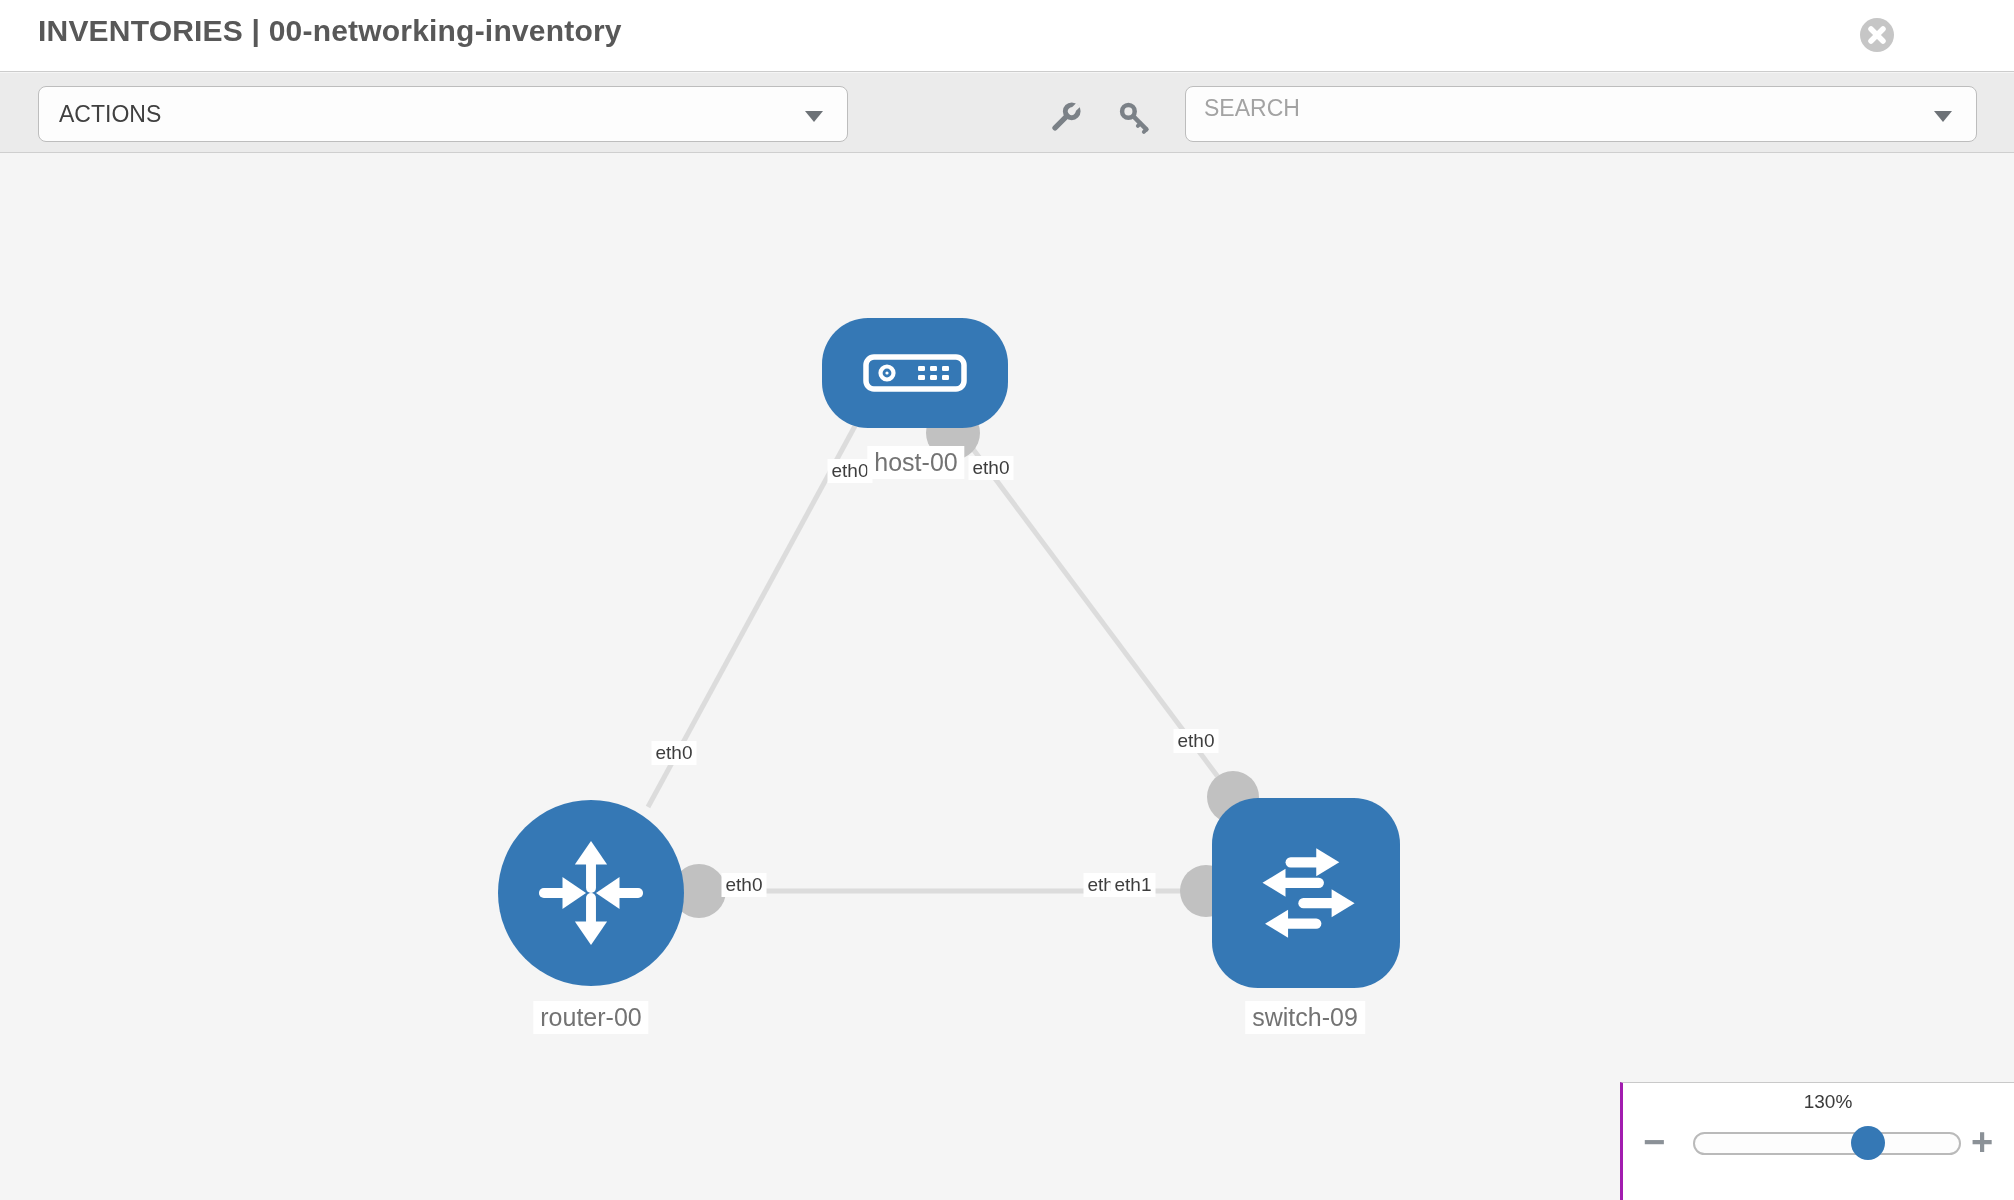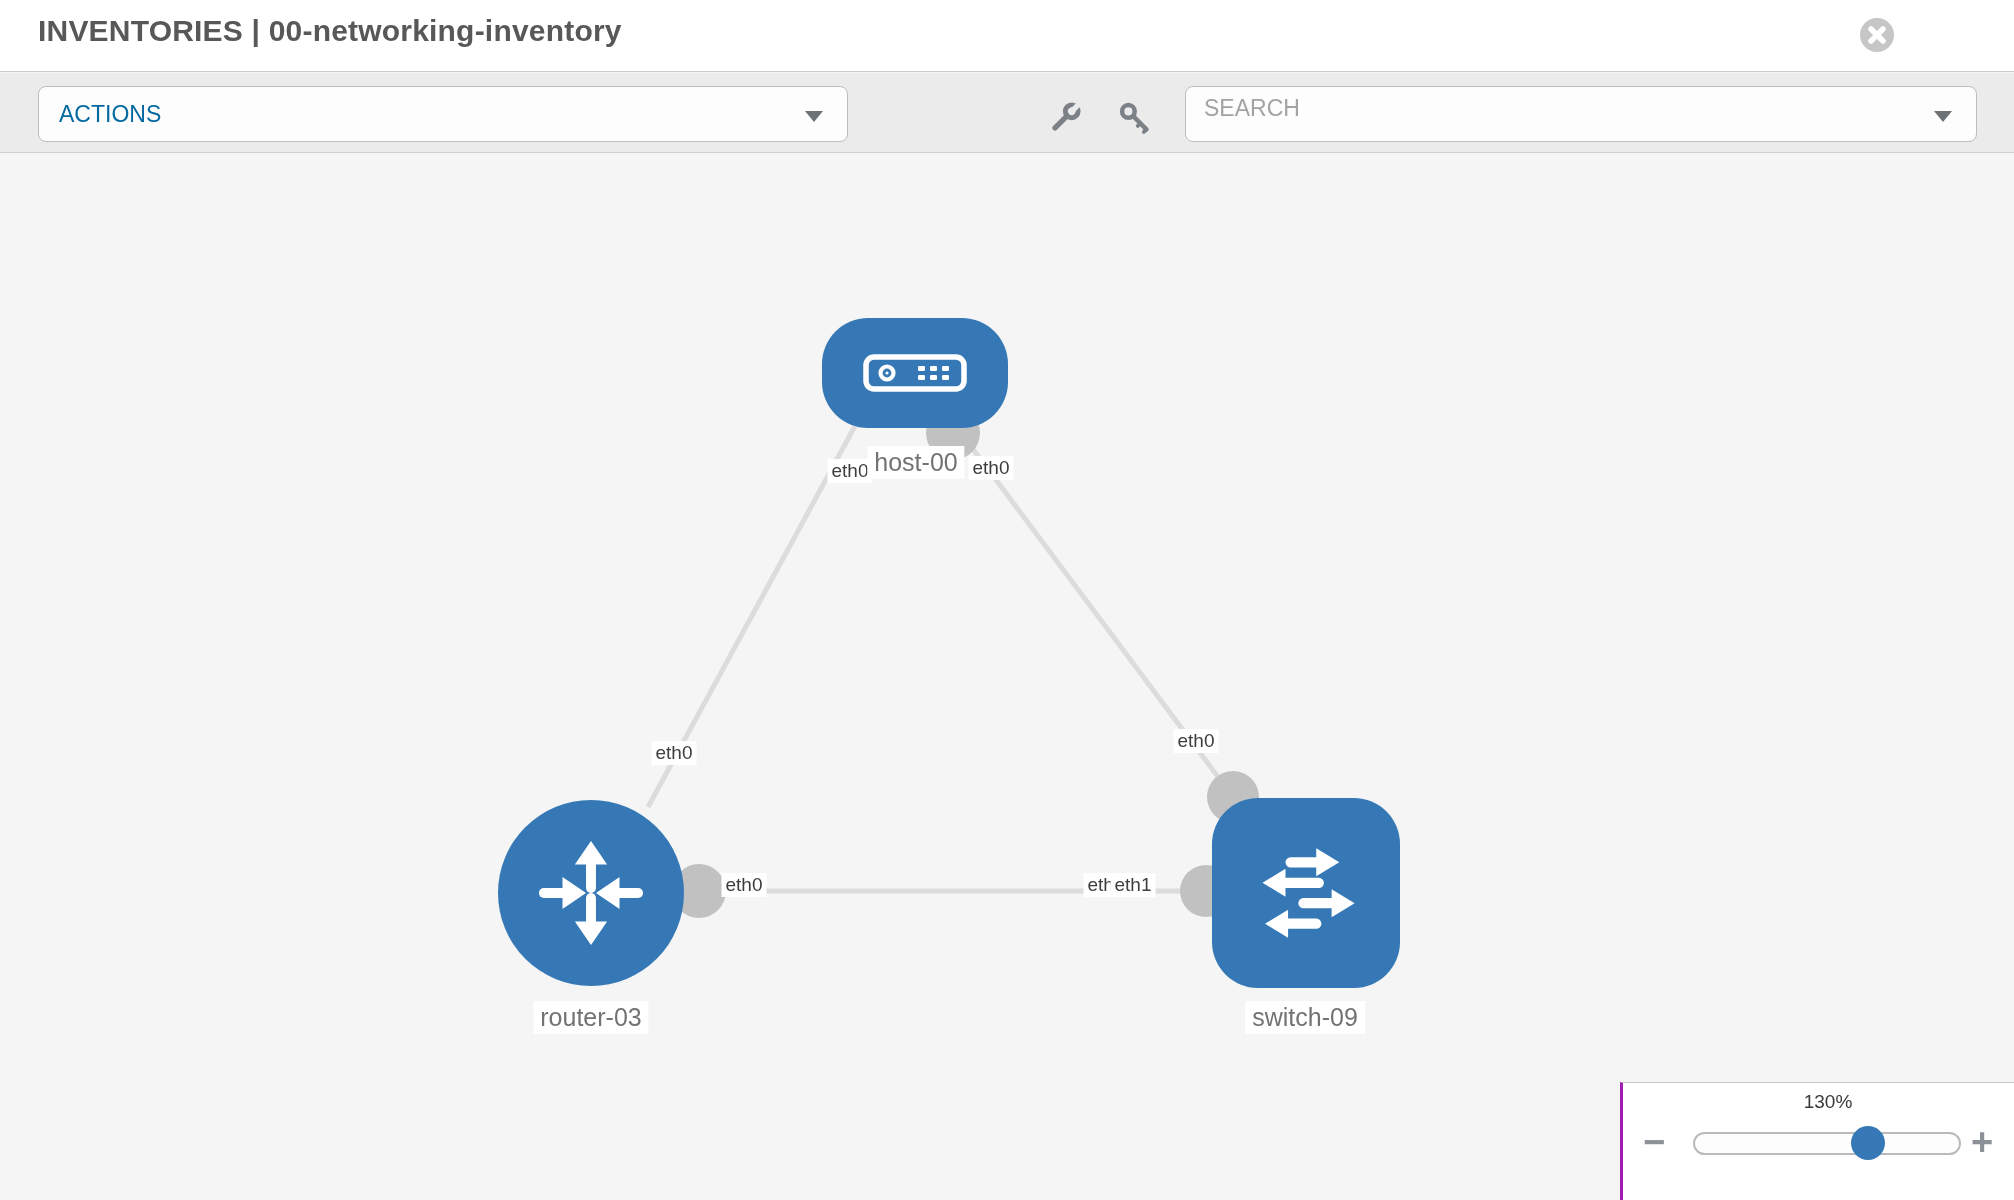--- a/index.html
+++ b/index.html
@@ -16,21 +16,21 @@
     border:none; border-radius:50%; background:#c6c6c6; cursor:pointer; padding:0; }
   .close-btn svg { display:block; margin:auto; }
 
   
   .toolbar { position:absolute; left:0; top:73px; width:100%; height:80px;
     background:#ebebeb; border-bottom:1px solid #cfcfcf; }
   .combo { position:absolute; top:13px; height:56px; background:#fdfdfd;
     border:1px solid #bdbdbd; border-radius:8px; }
   .combo.actions { left:38px; width:810px; cursor:pointer; }
   .combo.search  { left:1185px; width:792px; }
-  .combo-label { position:absolute; left:20px; top:14px; font-size:23px; color:#0369a1; }
+  .combo-label { position:absolute; left:20px; top:14px; font-size:23px; color:#404040; }
   .caret { position:absolute; right:24px; top:24px; width:0; height:0;
     border-left:9px solid transparent; border-right:9px solid transparent;
     border-top:11px solid #6d7277; }
   .search-input { position:absolute; left:0; top:0; width:100%; height:100%;
     border:none; outline:none; background:transparent; font-size:23px; color:#555;
     padding:0 60px 12px 18px; font-family:inherit; }
   .search-input::placeholder { color:#a3a3a3; opacity:1; }
   .tool-btn { position:absolute; top:26px; width:40px; height:40px; border:none;
     background:transparent; color:#7b8187; cursor:pointer; padding:0; }
   .tool-btn.wrench { left:1045px; }
@@ -173,21 +173,21 @@
           <polygon points="16,42 34,31 34,53" stroke="none"></polygon>
           <line x1="48" y1="58" x2="74" y2="58"></line>
           <polygon points="88,58 70,47 70,69" stroke="none"></polygon>
           <line x1="58" y1="74" x2="32" y2="74"></line>
           <polygon points="18,74 36,63 36,85" stroke="none"></polygon>
         </g>
       </svg>
     </div>
 
     <div class="node-label nl-host">host-00</div>
-    <div class="node-label nl-router">router-03</div>
+    <div class="node-label nl-router">router-00</div>
     <div class="node-label nl-switch">switch-09</div>
 
     <div class="if-label if-l1-host">eth0</div>
     <div class="if-label if-l1-router">eth0</div>
     <div class="if-label if-l2-host">eth0</div>
     <div class="if-label if-l2-switch">eth0</div>
     <div class="if-label if-l3-router">eth0</div>
     <div class="if-label if-l3-switch-back">eth0</div>
     <div class="if-label if-l3-switch-front">eth1</div>
 

